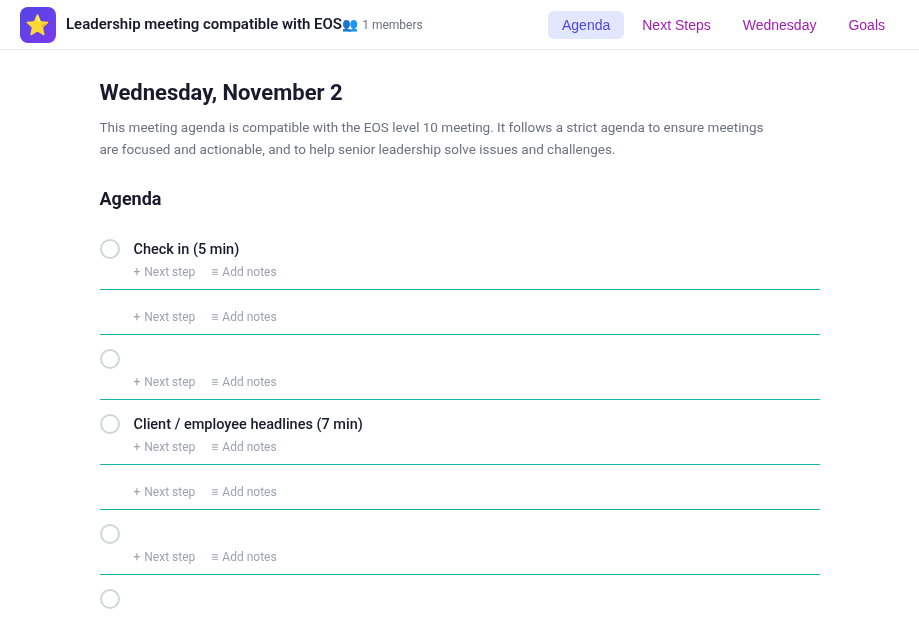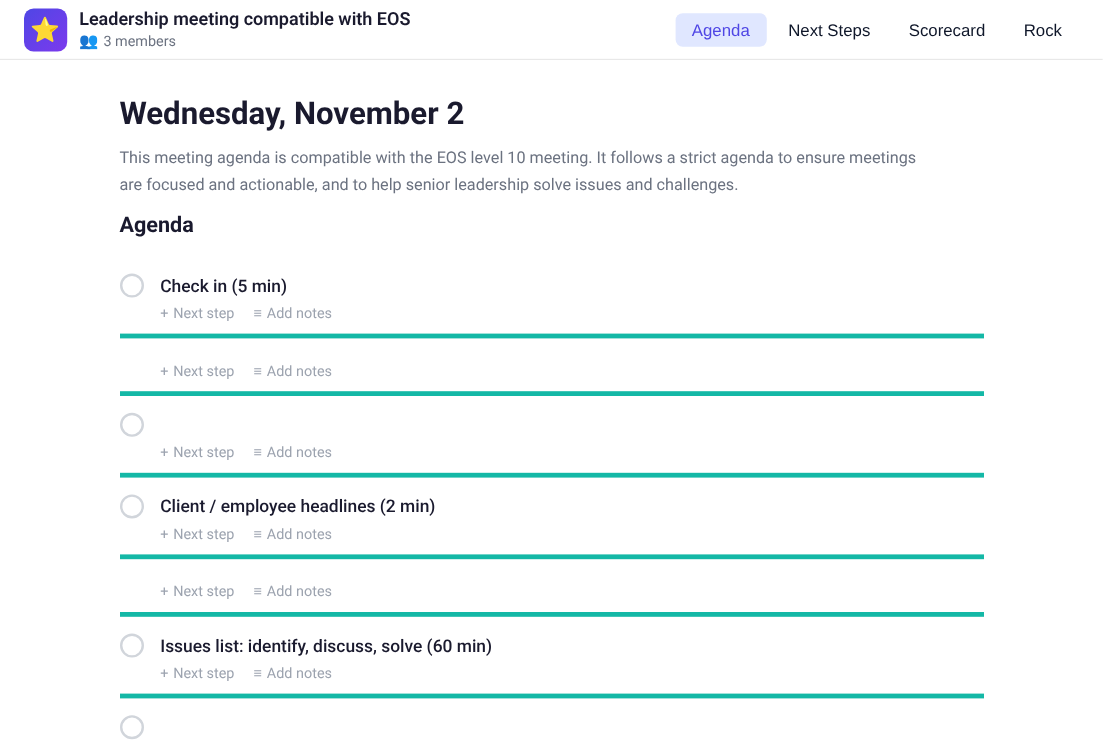--- a/index.html
+++ b/index.html
@@ -41,21 +41,21 @@
       background: linear-gradient(135deg, #4f46e5, #7c3aed);
       display: flex;
       align-items: center;
       justify-content: center;
       font-size: 20px;
       flex-shrink: 0;
     }
 
     .header-title-section {
       display: flex;
-      flex-direction: column;
+      flex-direction: row;
     }
 
     .header-title {
       font-size: 15px;
       font-weight: 600;
       color: #1a1a2e;
       line-height: 1.3;
     }
 
     .header-members {
@@ -75,71 +75,71 @@
       display: flex;
       align-items: center;
       gap: 4px;
     }
 
     .nav-tab {
       padding: 6px 14px;
       border-radius: 6px;
       font-size: 14px;
       font-weight: 500;
-      color: #0f172a;
+      color: #a21caf;
       cursor: pointer;
       transition: background 0.15s;
       border: none;
       background: transparent;
     }
 
     .nav-tab.active {
       background: #e0e7ff;
       color: #4f46e5;
     }
 
     
     .main-content {
       max-width: 800px;
       margin: 0 auto;
       padding: 30px 40px;
     }
 
     .page-date {
-      font-size: 26px;
+      font-size: 22px;
       font-weight: 700;
       color: #1a1a2e;
       margin-bottom: 12px;
     }
 
     .page-description {
       font-size: 13.5px;
       color: #6b7280;
       line-height: 1.6;
-      margin-bottom: 12px;
+      margin-bottom: 28px;
       max-width: 680px;
     }
 
     .section-title {
       font-size: 18px;
       font-weight: 700;
       color: #1a1a2e;
       margin-bottom: 16px;
     }
 
     
     .agenda-list {
       display: flex;
       flex-direction: column;
       gap: 0;
     }
 
     .agenda-item {
       padding: 14px 0 10px 0;
-      border-bottom: 4px solid #14b8a6;
+      border-bottom: 1px solid #14b8a6;
     }
 
     .agenda-item:last-child {
       border-bottom: none;
     }
 
     .agenda-item-row {
       display: flex;
       align-items: center;
       gap: 14px;
@@ -188,30 +188,30 @@
 
 <header class="header">
   <div class="header-left">
     <div class="app-icon">
       <span>⭐</span>
     </div>
     <div class="header-title-section">
       <span class="header-title">Leadership meeting compatible with EOS</span>
       <div class="header-members">
         <span class="members-icon">👥</span>
-        <span>3 members</span>
+        <span>1 members</span>
       </div>
     </div>
   </div>
 
   <nav class="header-nav">
     <button class="nav-tab active">Agenda</button>
     <button class="nav-tab">Next Steps</button>
-    <button class="nav-tab">Scorecard</button>
-    <button class="nav-tab">Rock</button>
+    <button class="nav-tab">Wednesday</button>
+    <button class="nav-tab">Goals</button>
   </nav>
 </header>
 
 <main class="main-content">
   <h1 class="page-date">Wednesday, November 2</h1>
   <p class="page-description">This meeting agenda is compatible with the EOS level 10 meeting. It follows a strict agenda to ensure meetings are focused and actionable, and to help senior leadership solve issues and challenges.</p>
 
   <h2 class="section-title">Agenda</h2>
 
   <div class="agenda-list" id="agenda-list">
@@ -255,49 +255,48 @@
         </a>
         <a class="action-link">
           <span class="action-icon">≡</span>
           <span>Add notes</span>
         </a>
       </div>
     </div>
       <div class="agenda-item">
       <div class="agenda-item-row">
         <div class="agenda-checkbox"></div>
-        <span class="agenda-item-label">Client / employee headlines (2 min)</span>
-      </div>
-      <div class="agenda-item-actions">
-        <a class="action-link">
-          <span class="action-icon">+</span>
-          <span>Next step</span>
-        </a>
-        <a class="action-link">
-          <span class="action-icon">≡</span>
-          <span>Add notes</span>
-        </a>
-      </div>
-    </div>
-      <div class="agenda-item">
-      <div class="agenda-item-actions">
-        <a class="action-link">
-          <span class="action-icon">+</span>
-          <span>Next step</span>
-        </a>
-        <a class="action-link">
-          <span class="action-icon">≡</span>
-          <span>Add notes</span>
-        </a>
-      </div>
-    </div>
-      <div class="agenda-item">
-      <div class="agenda-item-row">
-        <div class="agenda-checkbox"></div>
-        <span class="agenda-item-label">Issues list: identify, discuss, solve (60 min)</span>
+        <span class="agenda-item-label">Client / employee headlines (7 min)</span>
+      </div>
+      <div class="agenda-item-actions">
+        <a class="action-link">
+          <span class="action-icon">+</span>
+          <span>Next step</span>
+        </a>
+        <a class="action-link">
+          <span class="action-icon">≡</span>
+          <span>Add notes</span>
+        </a>
+      </div>
+    </div>
+      <div class="agenda-item">
+      <div class="agenda-item-actions">
+        <a class="action-link">
+          <span class="action-icon">+</span>
+          <span>Next step</span>
+        </a>
+        <a class="action-link">
+          <span class="action-icon">≡</span>
+          <span>Add notes</span>
+        </a>
+      </div>
+    </div>
+      <div class="agenda-item">
+      <div class="agenda-item-row">
+        <div class="agenda-checkbox"></div>
       </div>
       <div class="agenda-item-actions">
         <a class="action-link">
           <span class="action-icon">+</span>
           <span>Next step</span>
         </a>
         <a class="action-link">
           <span class="action-icon">≡</span>
           <span>Add notes</span>
         </a>

